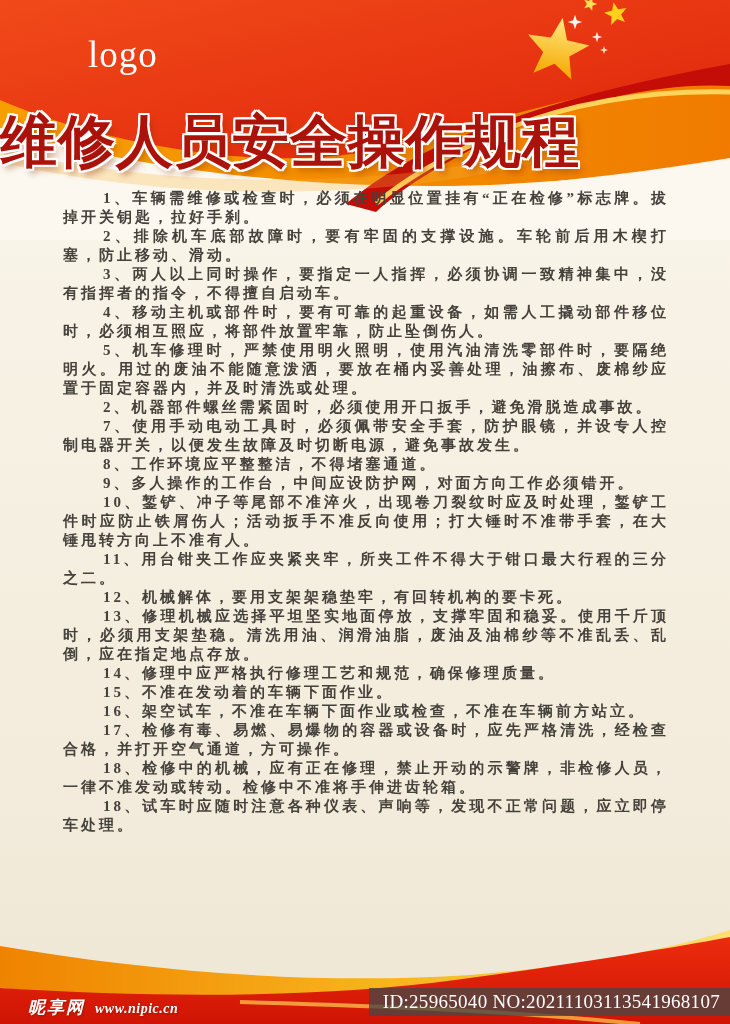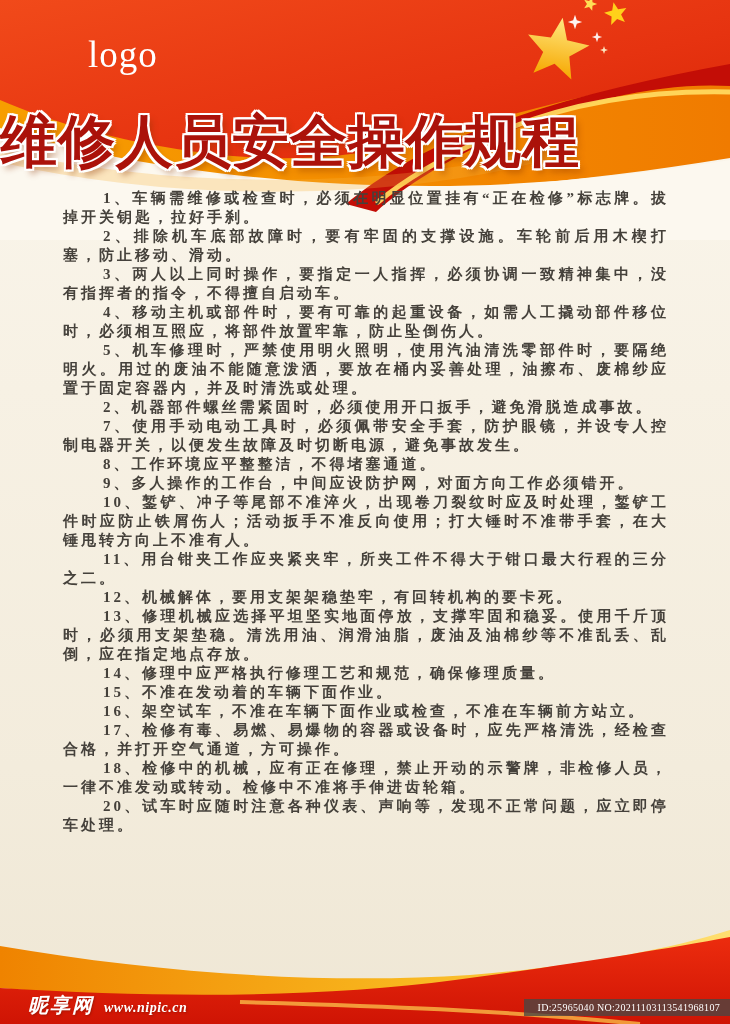--- a/index.html
+++ b/index.html
@@ -34,26 +34,26 @@
     line-height:19px;letter-spacing:3px;
     text-align:justify;
   }
   .rules p{margin:0;text-indent:40px;}
   .site-mark{
     position:absolute;left:28px;bottom:5px;z-index:3;
     color:#ffffff;font-style:italic;font-weight:bold;
     display:flex;align-items:baseline;gap:10px;
     text-shadow:1px 1px 2px rgba(120,20,0,.5);
   }
-  .site-name{font-size:20px;letter-spacing:2px;text-align:center;}
+  .site-name{font-size:17px;letter-spacing:2px;text-align:center;}
   .site-url{font-size:14px;letter-spacing:0.5px;}
   .id-badge{
     position:absolute;right:0;bottom:8px;z-index:3;
     background:rgba(72,70,68,0.78);
-    color:#ffffff;font-size:10px;letter-spacing:0.3px;
+    color:#ffffff;font-size:19px;letter-spacing:0.3px;
     padding:3px 10px 3px 14px;
     white-space:nowrap;
   }
 </style>
 </head>
 <body>
 
 <div class="poster">
 
   <svg class="banner-svg" width="730" height="240" viewBox="0 0 730 240">
@@ -131,21 +131,21 @@
       <p>9、多人操作的工作台，中间应设防护网，对面方向工作必须错开。</p>
       <p>10、錾铲、冲子等尾部不准淬火，出现卷刀裂纹时应及时处理，錾铲工件时应防止铁屑伤人；活动扳手不准反向使用；打大锤时不准带手套，在大锤甩转方向上不准有人。</p>
       <p>11、用台钳夹工作应夹紧夹牢，所夹工件不得大于钳口最大行程的三分之二。</p>
       <p>12、机械解体，要用支架架稳垫牢，有回转机构的要卡死。</p>
       <p>13、修理机械应选择平坦坚实地面停放，支撑牢固和稳妥。使用千斤顶时，必须用支架垫稳。清洗用油、润滑油脂，废油及油棉纱等不准乱丢、乱倒，应在指定地点存放。</p>
       <p>14、修理中应严格执行修理工艺和规范，确保修理质量。</p>
       <p>15、不准在发动着的车辆下面作业。</p>
       <p>16、架空试车，不准在车辆下面作业或检查，不准在车辆前方站立。</p>
       <p>17、检修有毒、易燃、易爆物的容器或设备时，应先严格清洗，经检查合格，并打开空气通道，方可操作。</p>
       <p>18、检修中的机械，应有正在修理，禁止开动的示警牌，非检修人员，一律不准发动或转动。检修中不准将手伸进齿轮箱。</p>
-      <p>20、试车时应随时注意各种仪表、声响等，发现不正常问题，应立即停车处理。</p>
+      <p>18、试车时应随时注意各种仪表、声响等，发现不正常问题，应立即停车处理。</p>
     </div>
 
   <div class="site-mark">
     <span class="site-name">昵享网</span>
     <span class="site-url">www.nipic.cn</span>
   </div>
 
   <div class="id-badge">ID:25965040 NO:20211103113541968107</div>
 
 </div>

